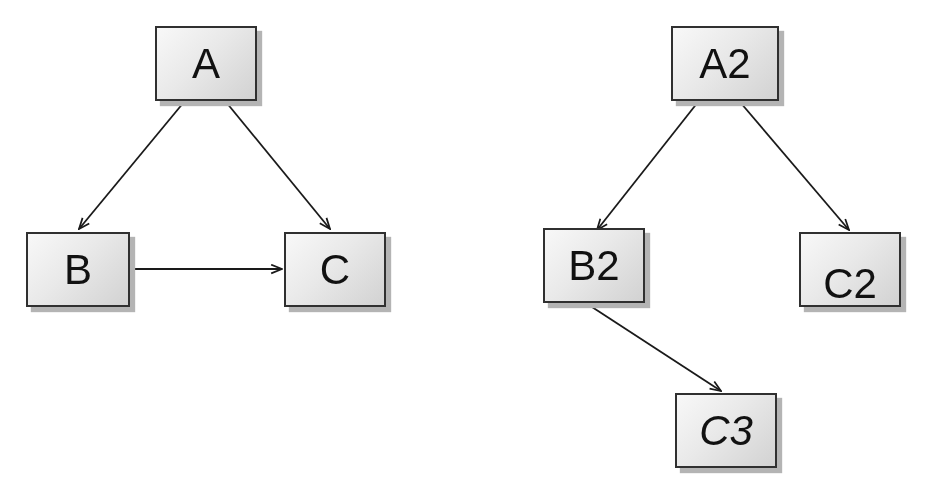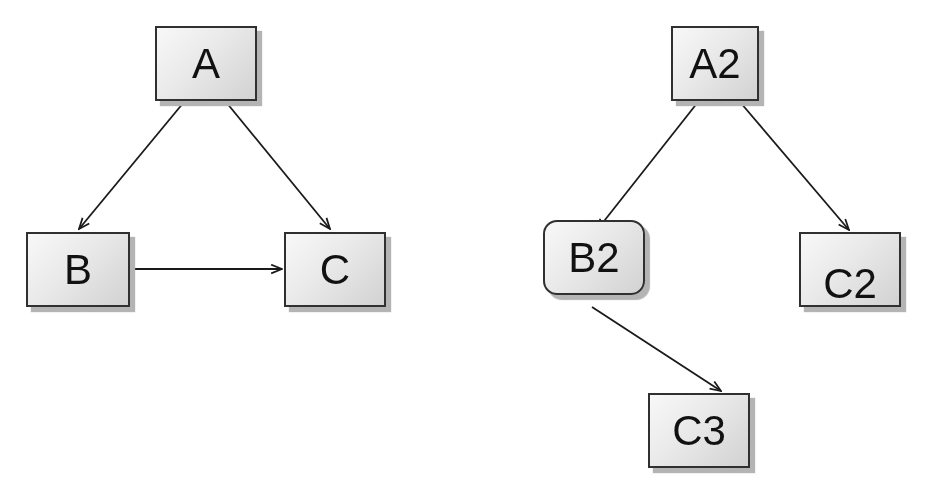--- a/index.html
+++ b/index.html
@@ -44,24 +44,24 @@
     font-size: 42px;
     color: #111111;
     line-height: 1;
     user-select: none;
   }
   
   .node-a  { left: 155px; top: 26px;  }
   .node-b  { left: 26px;  top: 232px; width: 104px; }
   .node-c  { left: 284px; top: 232px; }
   
-  .node-a2 { left: 671px; top: 26px;  width: 88px; }
-  .node-b2 { left: 543px; top: 220px; border-radius: 14px; }
+  .node-a2 { left: 671px; top: 26px;  width: 108px; }
+  .node-b2 { left: 543px; top: 228px; }
   .node-c2 { left: 799px; top: 232px; align-items: flex-end; }
-  .node-c3 { left: 648px; top: 393px; }
+  .node-c3 { left: 675px; top: 393px; font-style: italic; }
 </style>
 </head>
 <body>
 
 <div class="canvas">
 
   <svg class="edges-layer" viewBox="0 0 940 504" xmlns="http://www.w3.org/2000/svg">
     <defs>
       <marker id="arrow" viewBox="0 0 12 10" refX="11" refY="5" markerWidth="13" markerHeight="11" markerUnits="userSpaceOnUse" orient="auto">
         <path d="M1,1 L11,5 L1,9" fill="none" stroke="#1a1a1a" stroke-width="1.6"></path>

